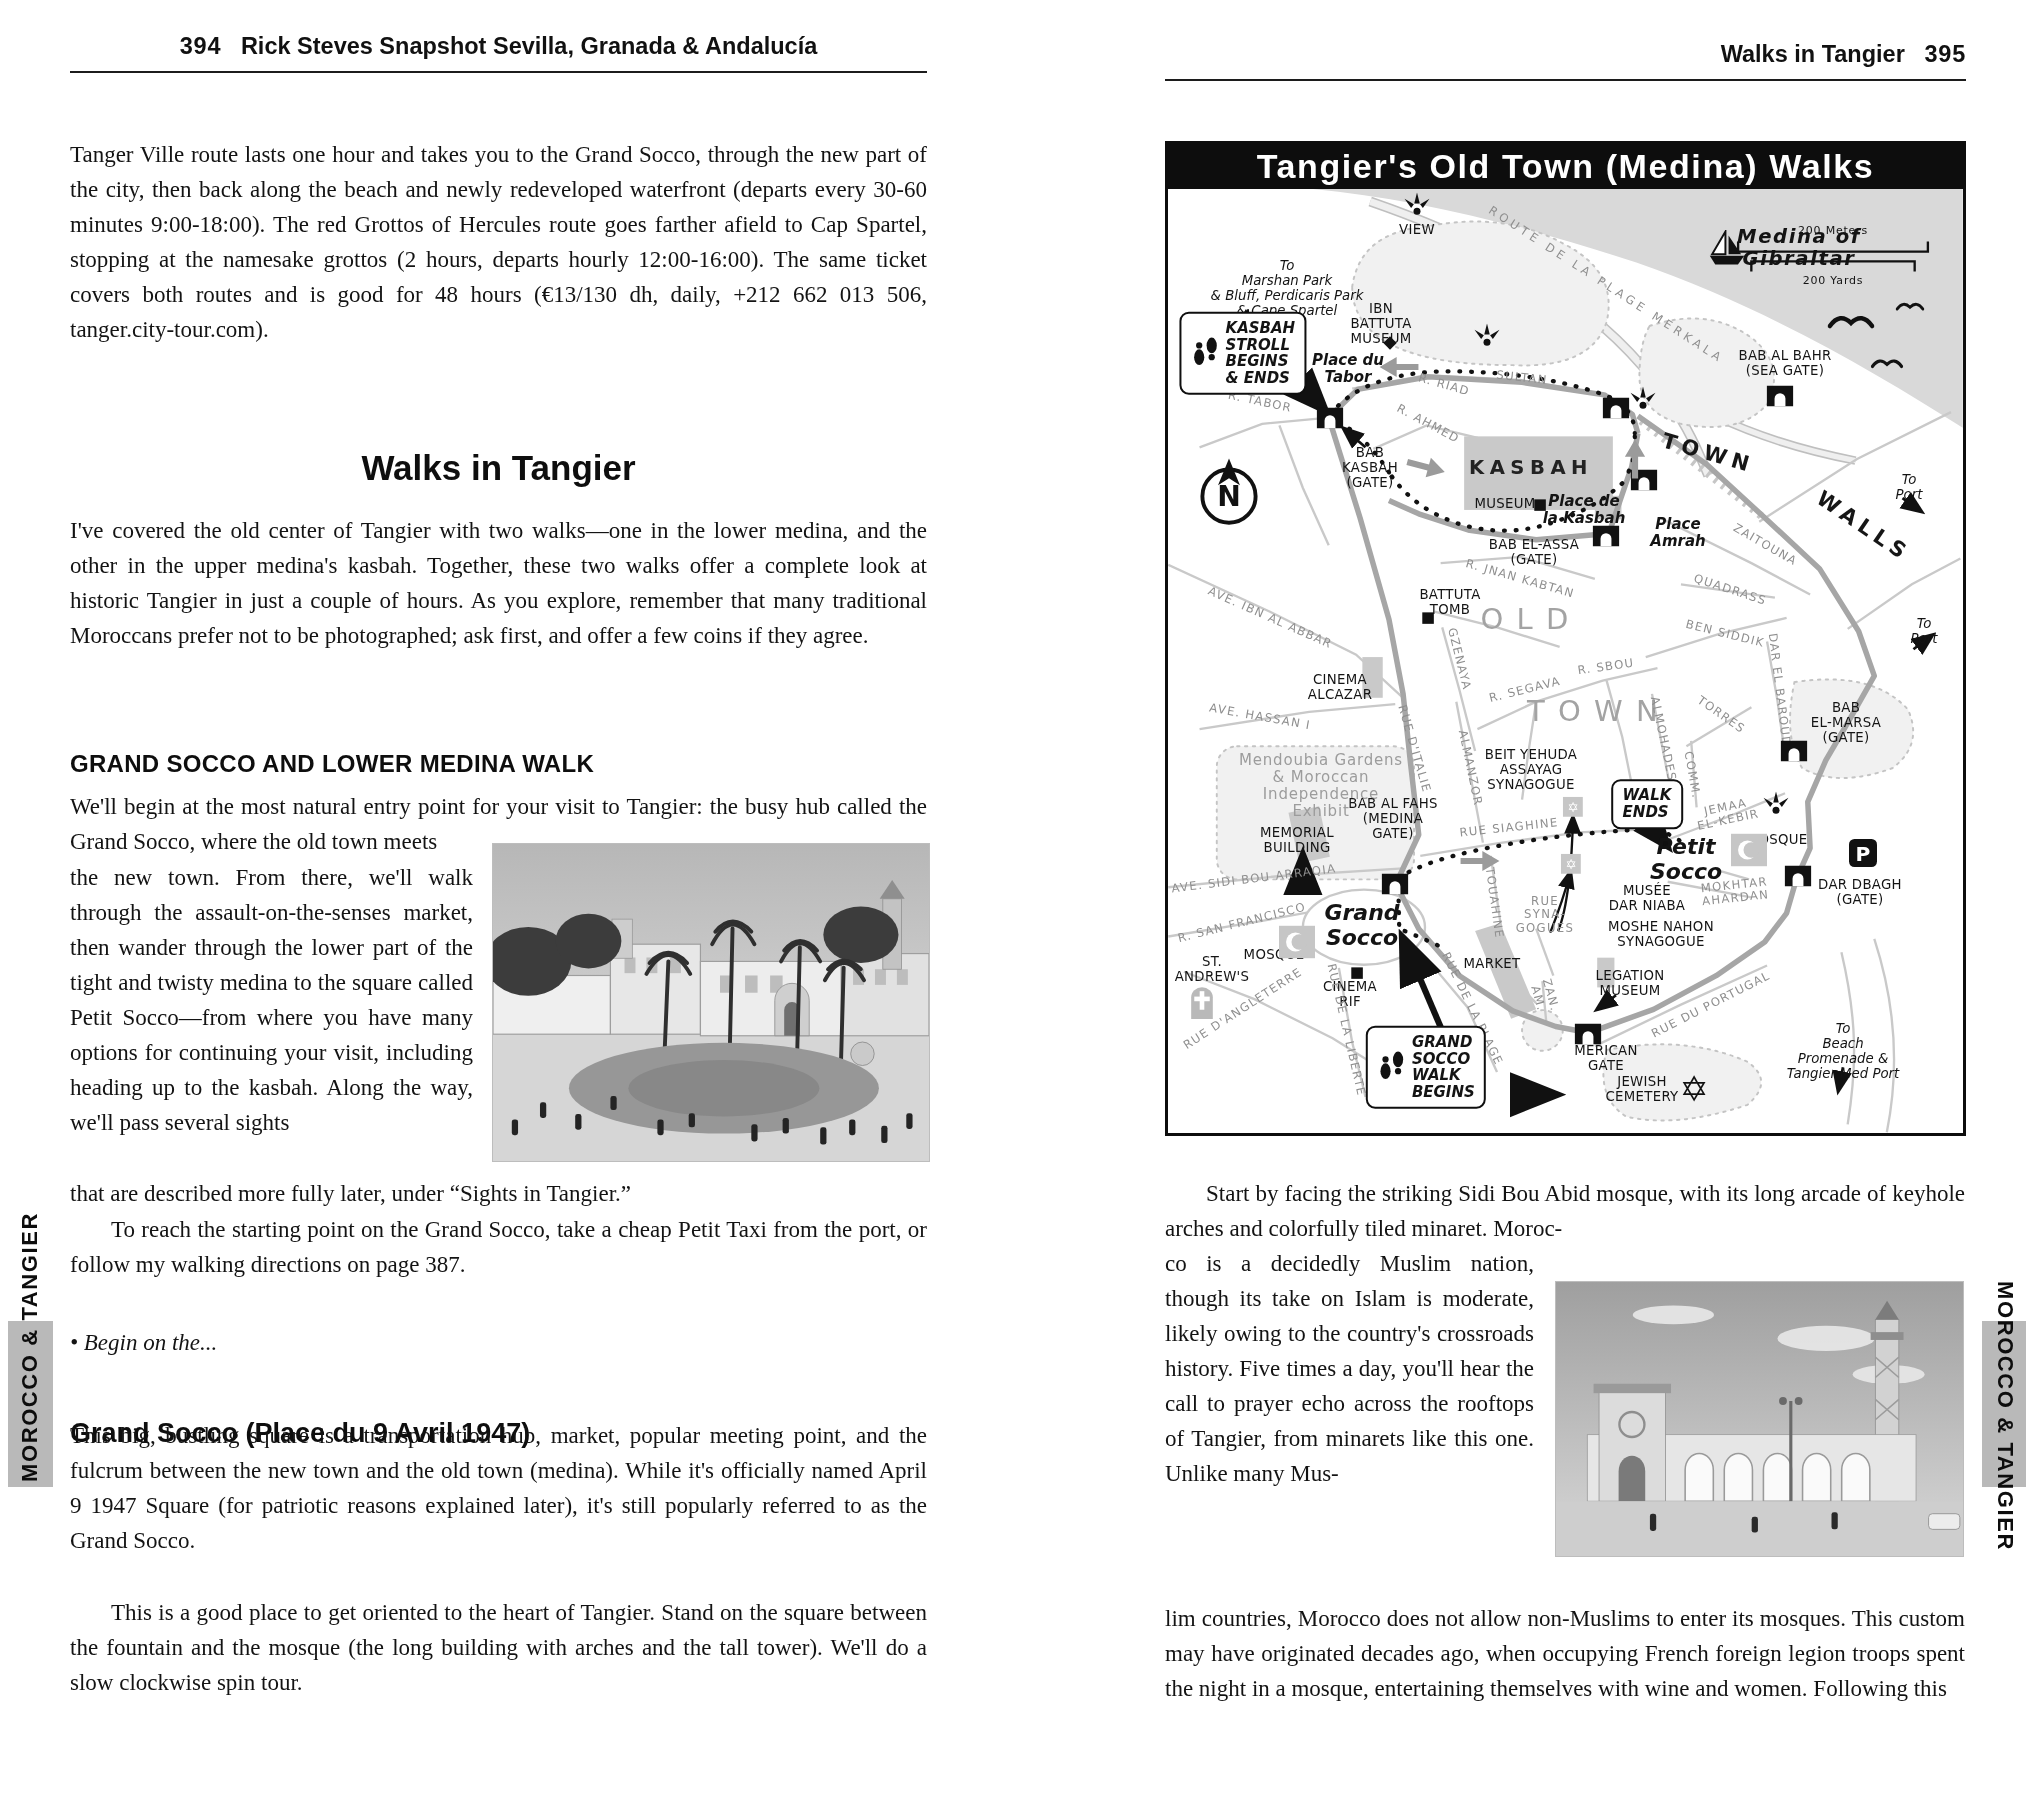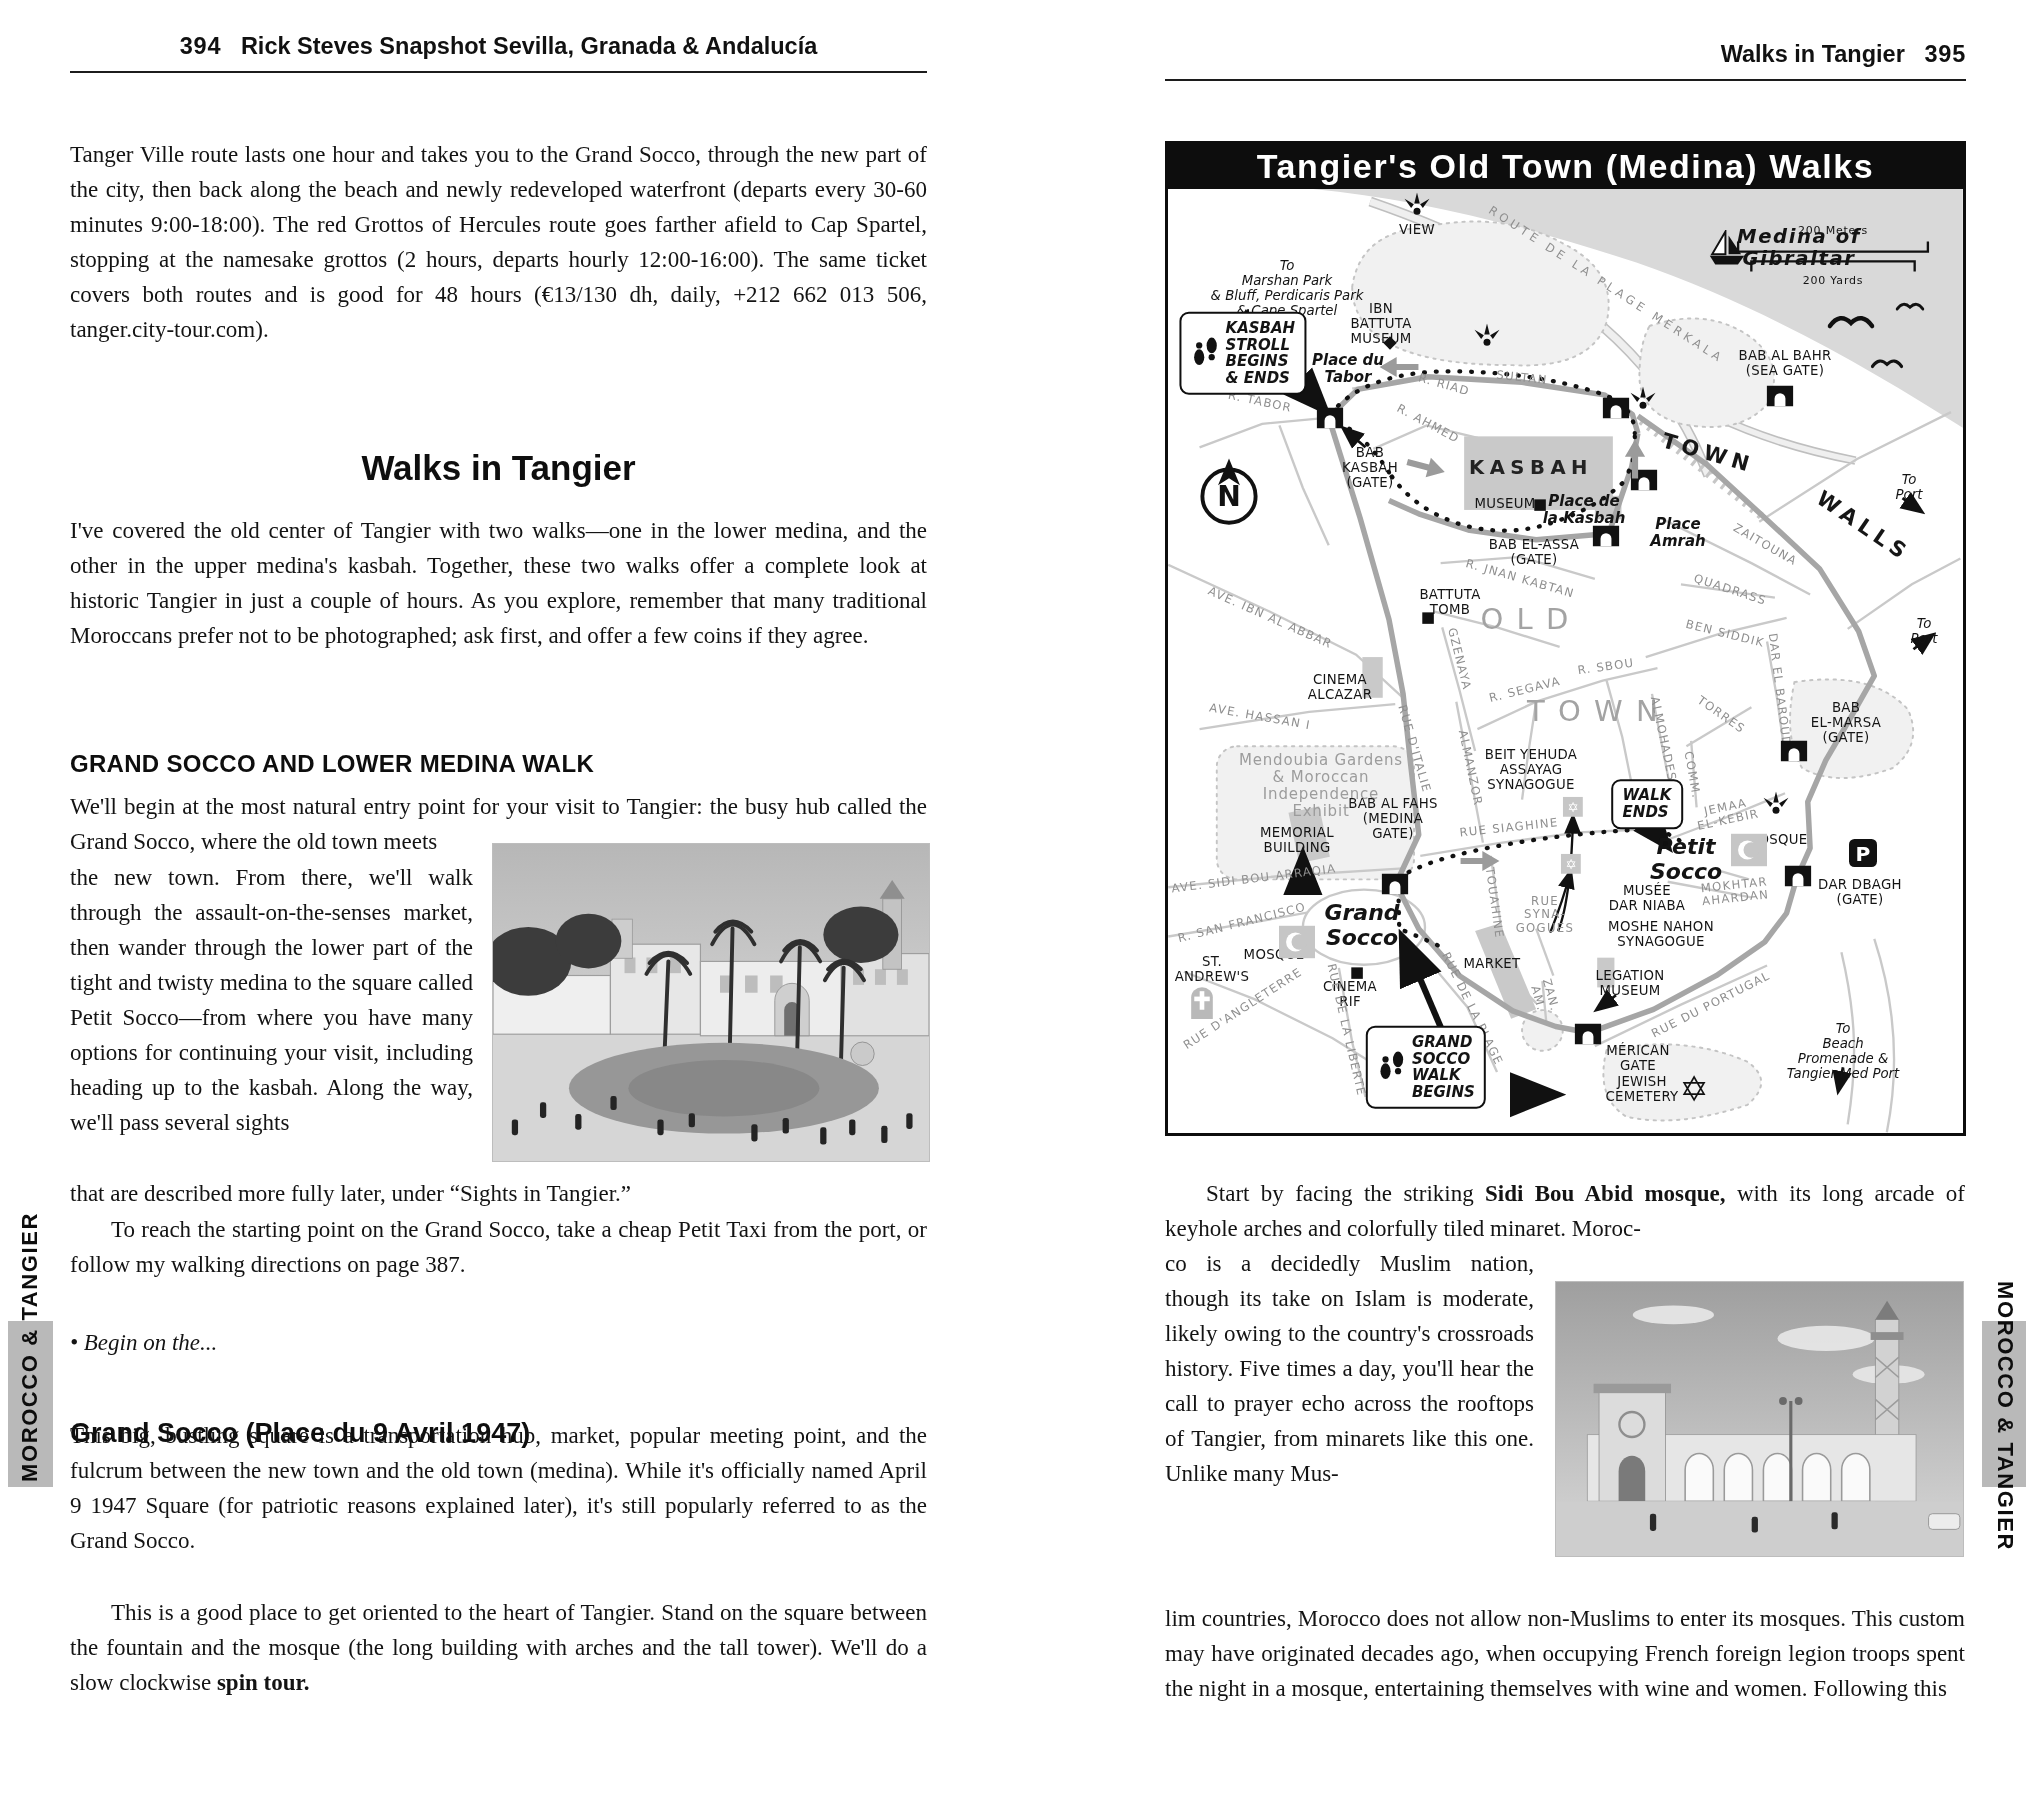--- a/index.html
+++ b/index.html
@@ -13,21 +13,21 @@
   .runhead .pagenum{letter-spacing:0.8px;}
   .rh-right{text-align:right;}
 
   
   .serif{font-size:23px;line-height:35px;text-align:justify;color:#131313;}
   .ind{text-indent:41px;}
   .bullet-line{font-size:23px;line-height:35px;font-style:italic;}
   .h1{font-family:"Liberation Sans",sans-serif;font-weight:bold;font-size:35px;text-align:center;color:#0e0e0e;}
   .h2{font-family:"Liberation Sans",sans-serif;font-weight:bold;font-size:24px;letter-spacing:0.3px;color:#0e0e0e;}
   .h3{font-family:"Liberation Sans",sans-serif;font-weight:bold;font-size:27px;color:#0e0e0e;margin-top:43px;}
-  .b{font-weight:bold;}
+  .b{font-weight:normal;}
 
   
   .tabtxt{font-family:"Liberation Sans",sans-serif;font-weight:bold;font-size:22px;letter-spacing:1.6px;color:#0d0d0d;
           display:flex;align-items:center;justify-content:center;}
   .tab-l{writing-mode:vertical-rl;transform:rotate(180deg);}
   .tab-r{writing-mode:vertical-rl;}
   .tabbg{background:#b9b9b9;}
 
   
   .map{border:3.1px solid #0d0d0d;background:#fff;}
@@ -379,21 +379,21 @@
 SYNAGOGUE</div>
             <div class="ml ml-street" style="left: 377px; top: 726px; transform: translate(-50%, -50%) rotate(0deg);">RUE
 SYNA-
 GOGUES</div>
             <div class="ml ml-poi" style="left: 324px; top: 775px; transform: translate(-50%, -50%) rotate(0deg);">MARKET</div>
             <div class="ml ml-street" style="left: 376px; top: 808px; transform: translate(-50%, -50%) rotate(75deg);">ZAN.
 AM.</div>
             <div class="ml ml-poi" style="left: 462px; top: 794px; transform: translate(-50%, -50%) rotate(0deg);">LEGATION
 MUSEUM</div>
             <div class="ml ml-street" style="left: 543px; top: 816px; transform: translate(-50%, -50%) rotate(-27deg);">RUE DU PORTUGAL</div>
-            <div class="ml ml-poi" style="left: 438px; top: 869px; transform: translate(-50%, -50%) rotate(0deg); margin-left: 32px;">MÉRICAN
+            <div class="ml ml-poi" style="left: 438px; top: 869px; transform: translate(-50%, -50%) rotate(0deg);">MÉRICAN
 GATE</div>
             <div class="ml ml-poi" style="left: 474px; top: 900px; transform: translate(-50%, -50%) rotate(0deg);">JEWISH
 CEMETERY</div>
             <div class="ml ml-to" style="left: 675px; top: 855px; transform: translate(-50%, -50%) rotate(0deg);">To
 Beach Promenade &amp;
 Tangier Med Port</div>
             <div class="ml ml-street" style="left: 86px; top: 690px; transform: translate(-50%, -50%) rotate(-7deg);">AVE. SIDI BOU ARRAQIA</div>
             <div class="ml ml-street" style="left: 74px; top: 734px; transform: translate(-50%, -50%) rotate(-14deg);">R. SAN FRANCISCO</div>
             <div class="ml ml-poi" style="left: 44px; top: 780px; transform: translate(-50%, -50%) rotate(0deg);">ST.
 ANDREW'S</div>

